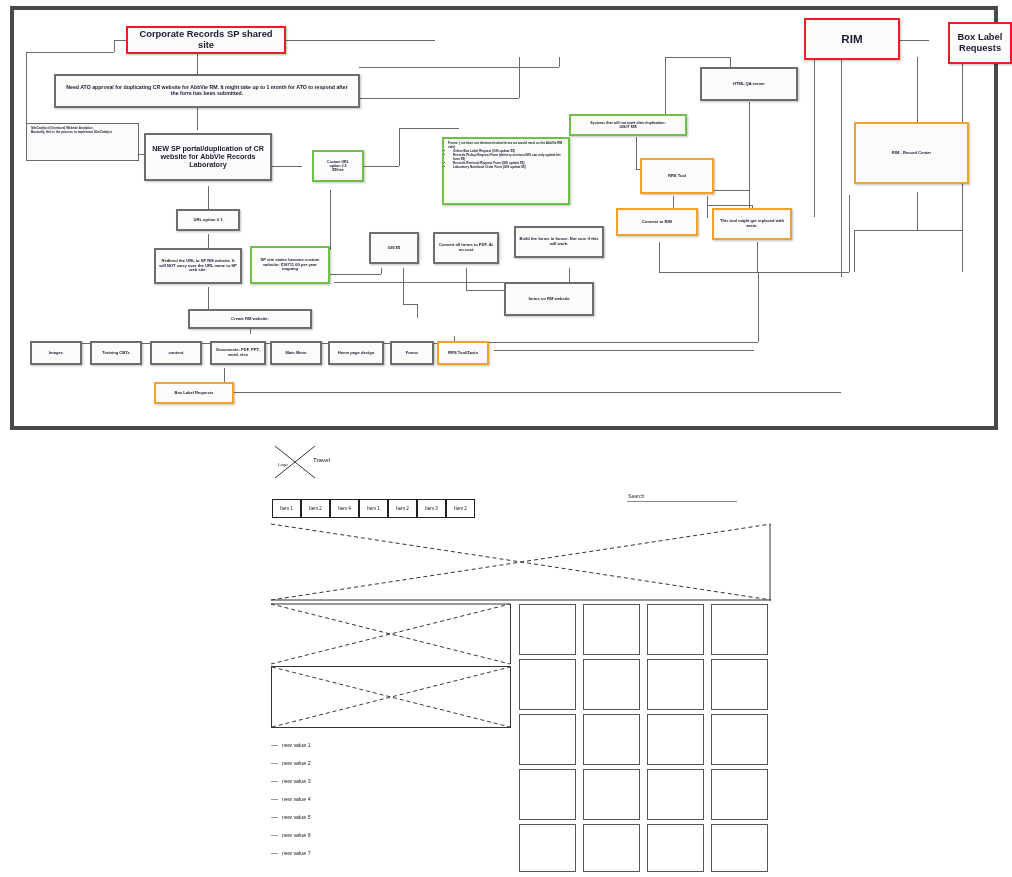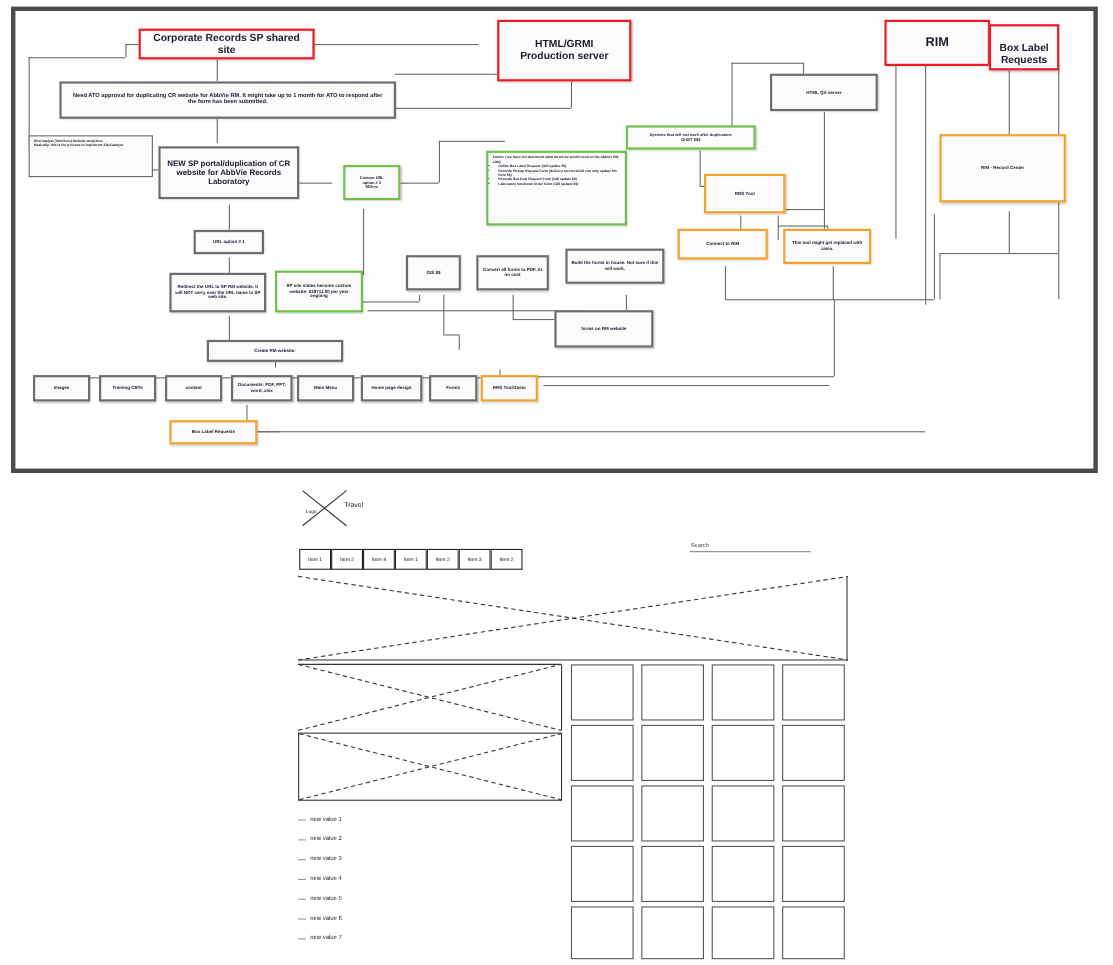--- a/index.html
+++ b/index.html
@@ -165,30 +165,26 @@
     <div class="ln lnv" style="left:210px;top:358px;height:16px;"></div>
     <div class="ln lnh" style="left:152px;top:374px;width:58px;"></div>
     <div class="ln lnv" style="left:152px;top:374px;height:6px;"></div>
     <div class="ln lnh" style="left:220px;top:382px;width:20px;"></div>
     <div class="ln lnh" style="left:480px;top:340px;width:260px;"></div>
 
     <div class="node red t9" style="left:112px;top:16px;width:160px;height:28px;">
       <span>Corporate Records SP shared site</span>
     </div>
 
-    <div class="node red t9" style="left:438px;top:8px;width:122px;height:56px;white-space:pre-line;">
-      <span>HTML/GRMI
-Production server</span>
-    </div>
 
     <div class="node red t11" style="left:790px;top:8px;width:96px;height:42px;">
       <span>RIM</span>
     </div>
 
-    <div class="node red t9" style="left:885px;top:12px;width:64px;height:42px;white-space:pre-line;align-items:flex-end;">
+    <div class="node red t9" style="left:934px;top:12px;width:64px;height:42px;white-space:pre-line;">
       <span>Box Label
 Requests</span>
     </div>
 
     <div class="node gray-thick t4" style="left:686px;top:57px;width:98px;height:34px;">
       <span>HTML QA server</span>
     </div>
 
     <div class="node gray-thick t5" style="left:40px;top:64px;width:306px;height:34px;padding:3px 10px;">
       <span>Need ATO approval for duplicating CR website for AbbVie RM. It might take up to 1 month for ATO to respond after the form has been submitted.</span>

